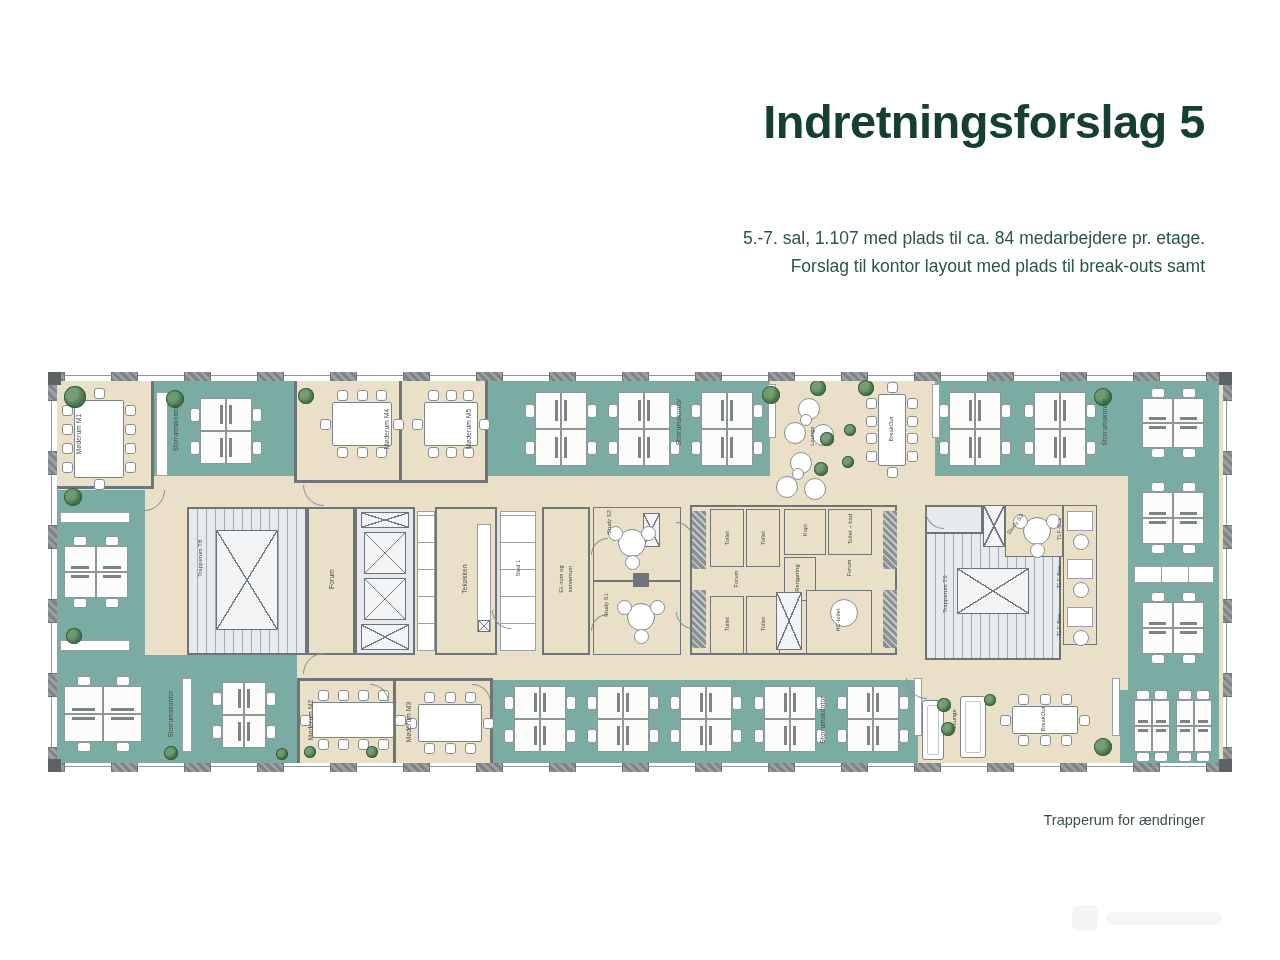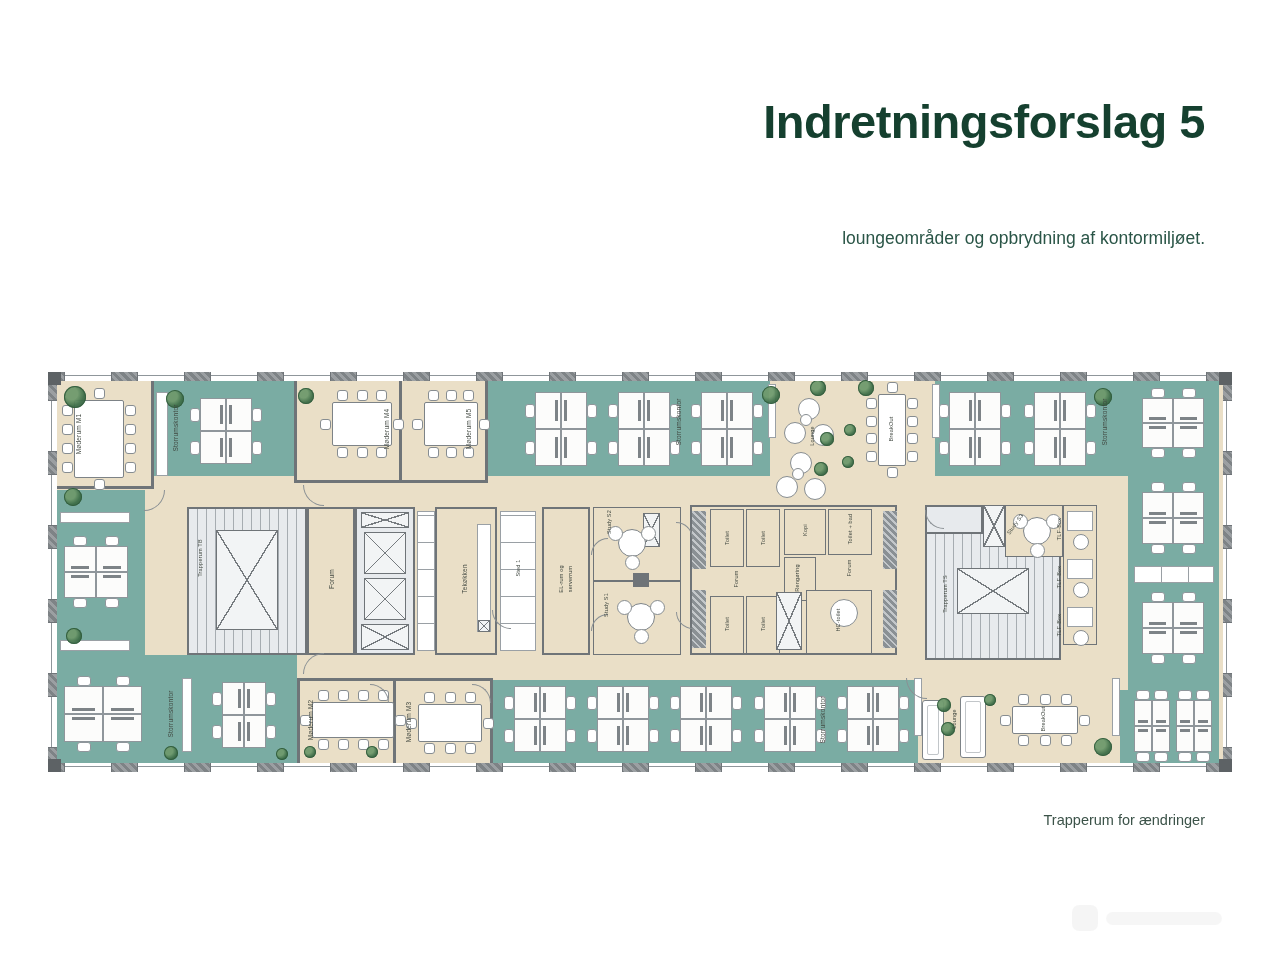--- a/index.html
+++ b/index.html
@@ -76,21 +76,22 @@
   .lbl{position:absolute;z-index:9;font-size:6.5px;color:var(--label);white-space:nowrap;
        transform:translate(-50%,-50%) rotate(-90deg);letter-spacing:.2px;}
   .lbl.tiny{font-size:5.5px;}
   .lbl.diag{transform:translate(-50%,-50%) rotate(-55deg);}
 </style>
 </head>
 <body>
 
 <div class="title">Indretningsforslag 5</div>
 <div class="subtitle">
-  <div>loungeområder og opbrydning af kontormiljøet.</div>
+  <div>5.-7. sal, 1.107 med plads til ca. 84 medarbejdere pr. etage.</div>
+  <div>Forslag til kontor layout med plads til break-outs samt</div>
 </div>
 
 <div id="plan">
   <div id="floor"></div>
 
   <div class="lbl" style="left:30px;top:62px">Møderum M1</div>
   <div class="lbl" style="left:127px;top:56px">Storrumskontor</div>
   <div class="lbl" style="left:338px;top:57px">Møderum M4</div>
   <div class="lbl" style="left:420px;top:57px">Møderum M5</div>
   <div class="lbl" style="left:630px;top:50px">Storrumskontor</div>

